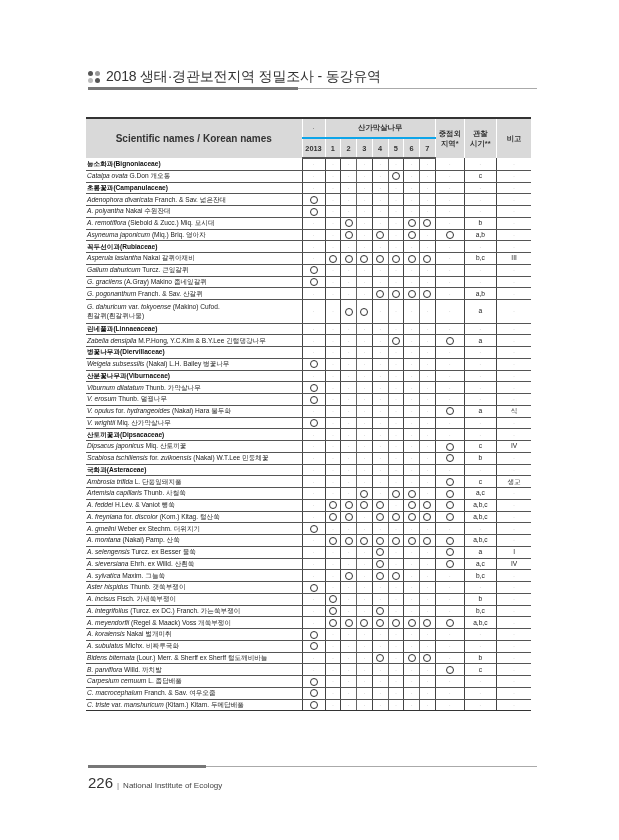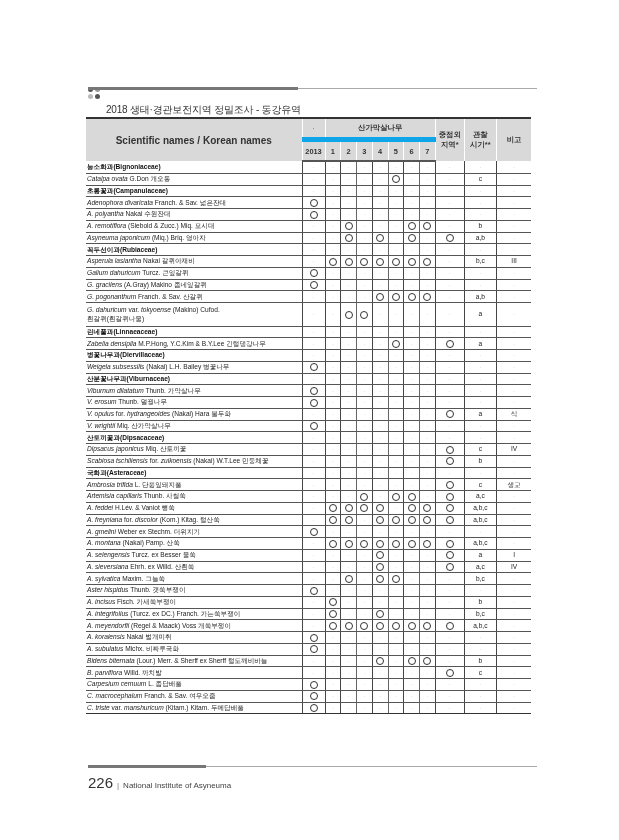--- a/index.html
+++ b/index.html
@@ -1,39 +1,39 @@
 <!DOCTYPE html>
 <html><head>
 <meta charset="utf-8">
 <style>
   html, body { margin:0; padding:0; background:#ffffff; }
   body { width:619px; height:840px; position:relative; overflow:hidden; font-family:"Liberation Sans", "DejaVu Sans", sans-serif; color:#222; }
   .run-head { position:absolute; left:88px; top:68px; display:flex; align-items:center; }
   .dots { display:grid; grid-template-columns:5px 5px; grid-gap:2px; margin-right:6px; }
   .dots span { width:5px; height:5px; border-radius:50%; display:block; }
-  .run-title { font-size:10px; color:#333; letter-spacing:-0.2px;margin-top:35px; }
+  .run-title { font-size:14px; color:#333; letter-spacing:-0.2px; }
   .head-line-thick { position:absolute; left:88px; top:87px; width:210px; height:3px; background:#777; }
   .head-line-thin { position:absolute; left:298px; top:88px; width:239px; height:1px; background:#aaa; }
   .foot-line-thick { position:absolute; left:88px; top:765px; width:118px; height:3px; background:#777; }
   .foot-line-thin { position:absolute; left:206px; top:766px; width:331px; height:1px; background:#aaa; }
   .footer { position:absolute; left:88px; top:774px; display:flex; align-items:baseline;justify-content:flex-end; }
   .page-num { font-size:15px; color:#333; }
   .sep { font-size:8px; color:#777; margin:0 4px; }
   .inst { font-size:8px; color:#444; }
 
   table.main { position:absolute; left:86px; top:117px; border-collapse:collapse; table-layout:fixed; width:445px; font-size:6.6px; }
   table.main col.c-name { width:216px; }
   table.main col.c-2013 { width:23px; }
   table.main col.c-n { width:15.75px; }
   table.main col.c-out { width:29px; }
   table.main col.c-obs { width:32px; }
   table.main col.c-note { width:35px; }
   table.main thead th { background:#d9d9d9; font-weight:bold; color:#333; font-size:7.4px; text-align:center; border-left:1px solid #fff; padding:0; }
   table.main thead tr.h1 th { height:18px; border-top:2px solid #333; }
-  table.main thead tr.h2 th { height:18px; border-top:5px solid #0ea5e9; border-bottom:2px solid #555; }
+  table.main thead tr.h2 th { height:18px; border-top:2px solid #0ea5e9; border-bottom:2px solid #555; }
   table.main thead th.first { border-left:none; font-size:10px; }
   table.main tbody td { height:10.75px; border-bottom:1px solid #555; border-left:1px solid #444; text-align:center; padding:0; line-height:10px; color:#999; }
   table.main tbody td.name { text-align:left; padding-left:1px; color:#222; border-left:none; white-space:nowrap; overflow:hidden; }
   table.main tbody tr.family td.name { font-weight:bold; color:#111; }
   table.main tbody tr.double td { height:22.5px; }
   table.main tbody tr.double td.name { white-space:normal; line-height:9px; }
   table.main tbody td.thick { border-left:1.5px solid #666; }
   table.main tbody td.val { color:#222; }
   .mark { display:inline-block; width:6px; height:6px; border:0.8px solid #333; border-radius:50%; vertical-align:middle; }
   .dot { color:#aaa; font-size:6px; }
@@ -736,14 +736,14 @@
         <td class="val"><span class="dot">·</span></td>
       </tr>
     </tbody>
 </table>
 
 <div class="foot-line-thick"></div>
 <div class="foot-line-thin"></div>
 <div class="footer">
   <span class="page-num">226</span>
   <span class="sep">|</span>
-  <span class="inst">National Institute of Asyneuma</span>
+  <span class="inst">National Institute of Ecology</span>
 </div>
 
 </body></html>

